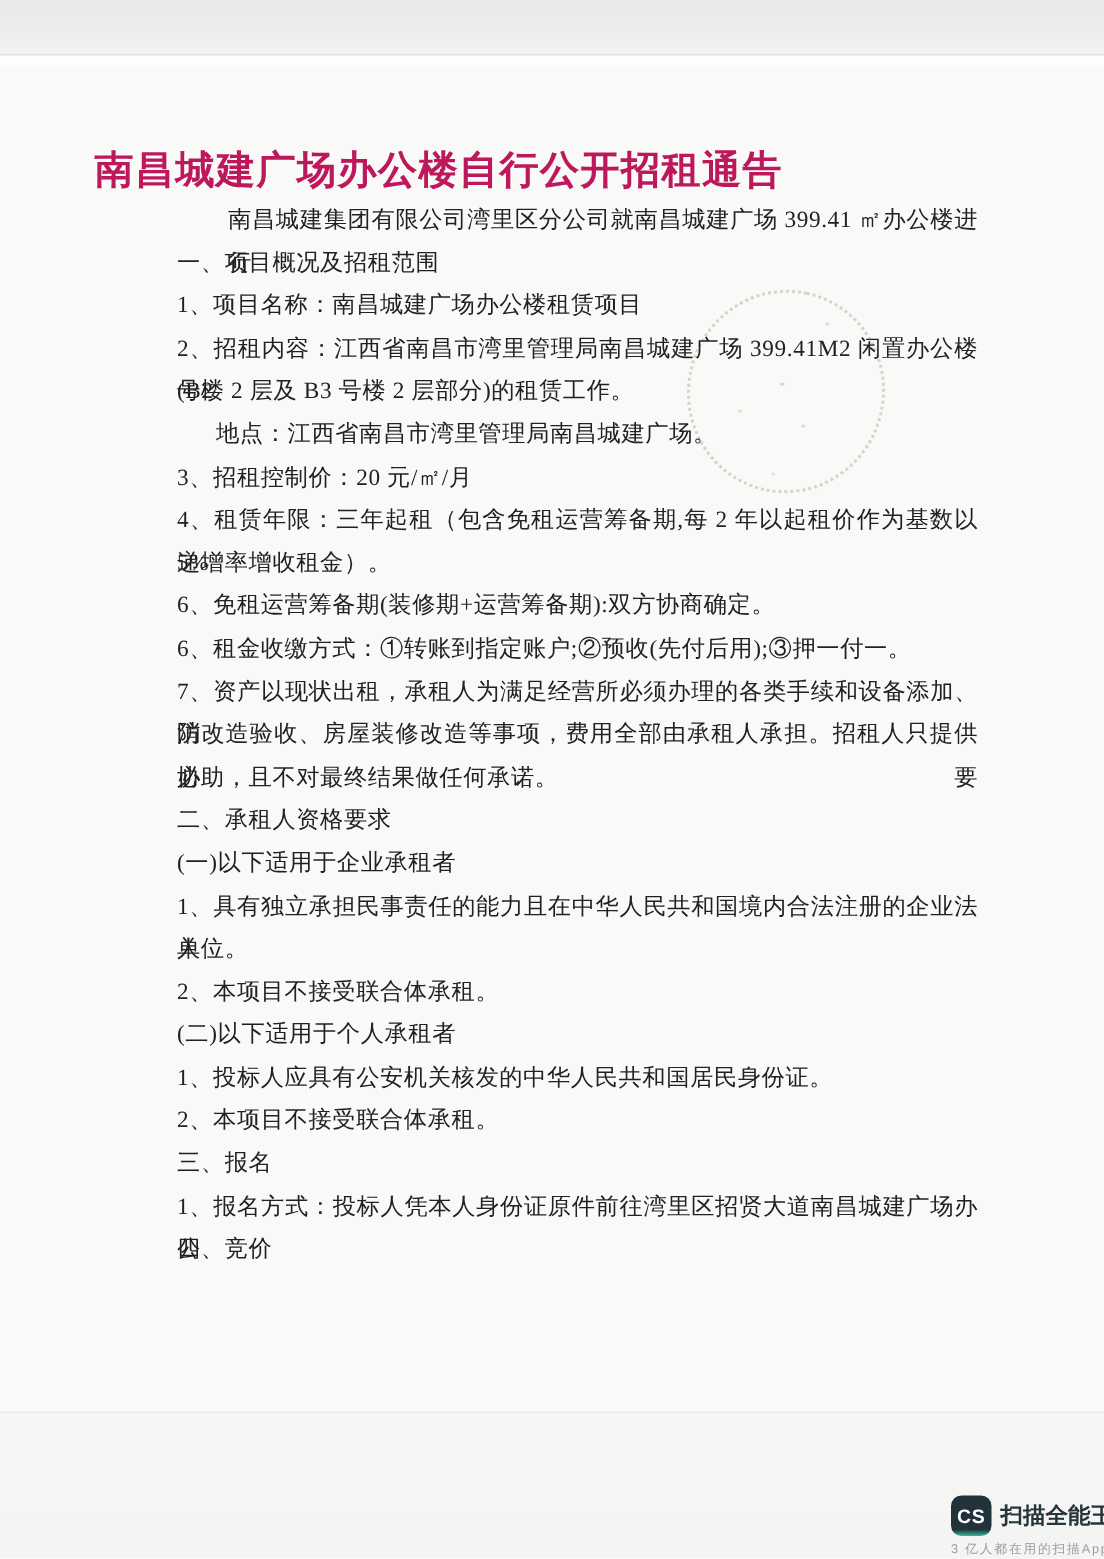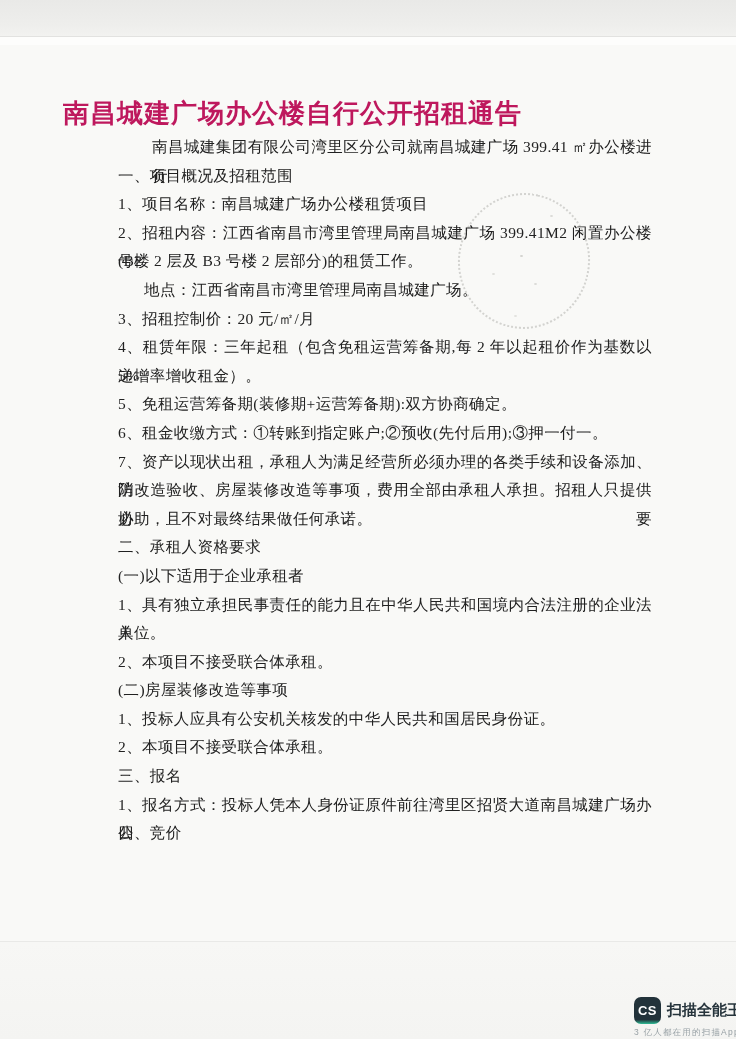--- a/index.html
+++ b/index.html
@@ -107,31 +107,31 @@
 <div class="doc-body">
   <div class="dl ind2 just">南昌城建集团有限公司湾里区分公司就南昌城建广场 399.41 ㎡办公楼进行</div>
   <div class="dl">一、项目概况及招租范围</div>
   <div class="dl">1、项目名称：南昌城建广场办公楼租赁项目</div>
   <div class="dl just">2、招租内容：江西省南昌市湾里管理局南昌城建广场 399.41M2 闲置办公楼(B2</div>
   <div class="dl">号楼 2 层及 B3 号楼 2 层部分)的租赁工作。</div>
   <div class="dl ind1">地点：江西省南昌市湾里管理局南昌城建广场。</div>
   <div class="dl">3、招租控制价：20 元/㎡/月</div>
   <div class="dl just">4、租赁年限：三年起租（包含免租运营筹备期,每 2 年以起租价作为基数以 5%</div>
   <div class="dl">递增率增收租金）。</div>
-  <div class="dl">5、免租运营筹备期(装修期+运营筹备期):双方协商确定。</div>
+  <div class="dl">6、免租运营筹备期(装修期+运营筹备期):双方协商确定。</div>
   <div class="dl">6、租金收缴方式：①转账到指定账户;②预收(先付后用);③押一付一。</div>
   <div class="dl just">7、资产以现状出租，承租人为满足经营所必须办理的各类手续和设备添加、消</div>
   <div class="dl just">防改造验收、房屋装修改造等事项，费用全部由承租人承担。招租人只提供必要</div>
   <div class="dl">协助，且不对最终结果做任何承诺。</div>
   <div class="dl">二、承租人资格要求</div>
   <div class="dl">(一)以下适用于企业承租者</div>
   <div class="dl just">1、具有独立承担民事责任的能力且在中华人民共和国境内合法注册的企业法人</div>
   <div class="dl">单位。</div>
   <div class="dl">2、本项目不接受联合体承租。</div>
-  <div class="dl">(二)房屋装修改造等事项</div>
+  <div class="dl">(二)以下适用于个人承租者</div>
   <div class="dl">1、投标人应具有公安机关核发的中华人民共和国居民身份证。</div>
   <div class="dl">2、本项目不接受联合体承租。</div>
   <div class="dl">三、报名</div>
   <div class="dl just">1、报名方式：投标人凭本人身份证原件前往湾里区招贤大道南昌城建广场办公</div>
   <div class="dl">四、竞价</div>
 </div>
 
 <div class="cam-wm">
   <div class="cam-row">
     <div class="cam-icon">CS</div>

